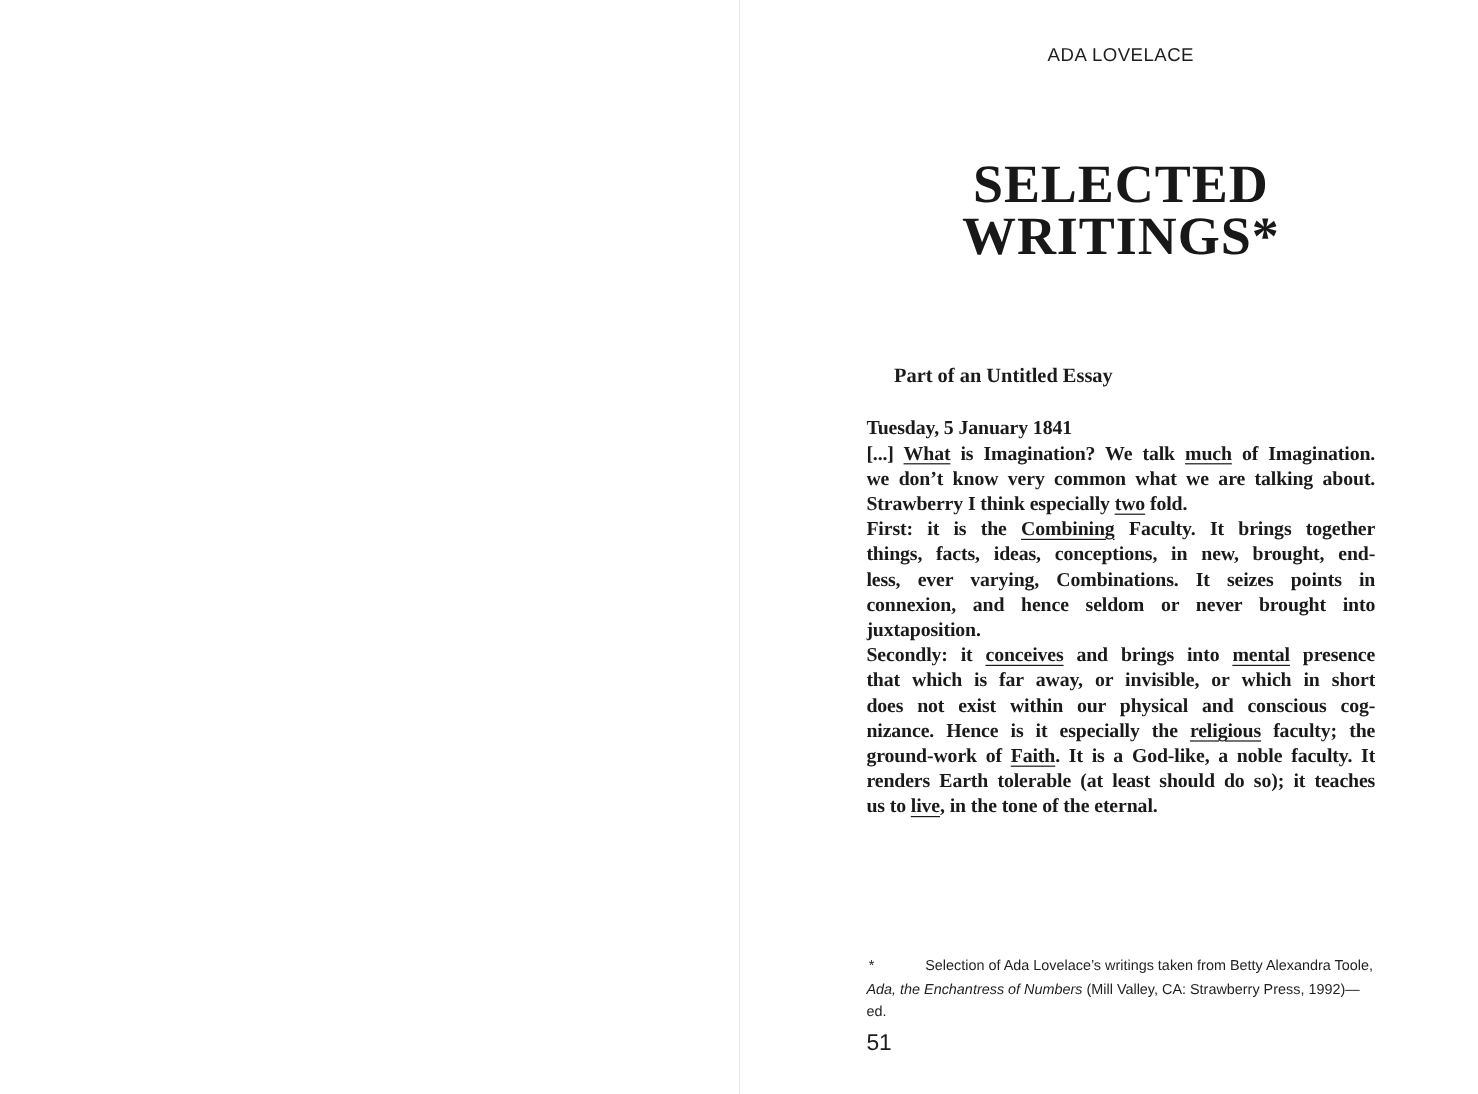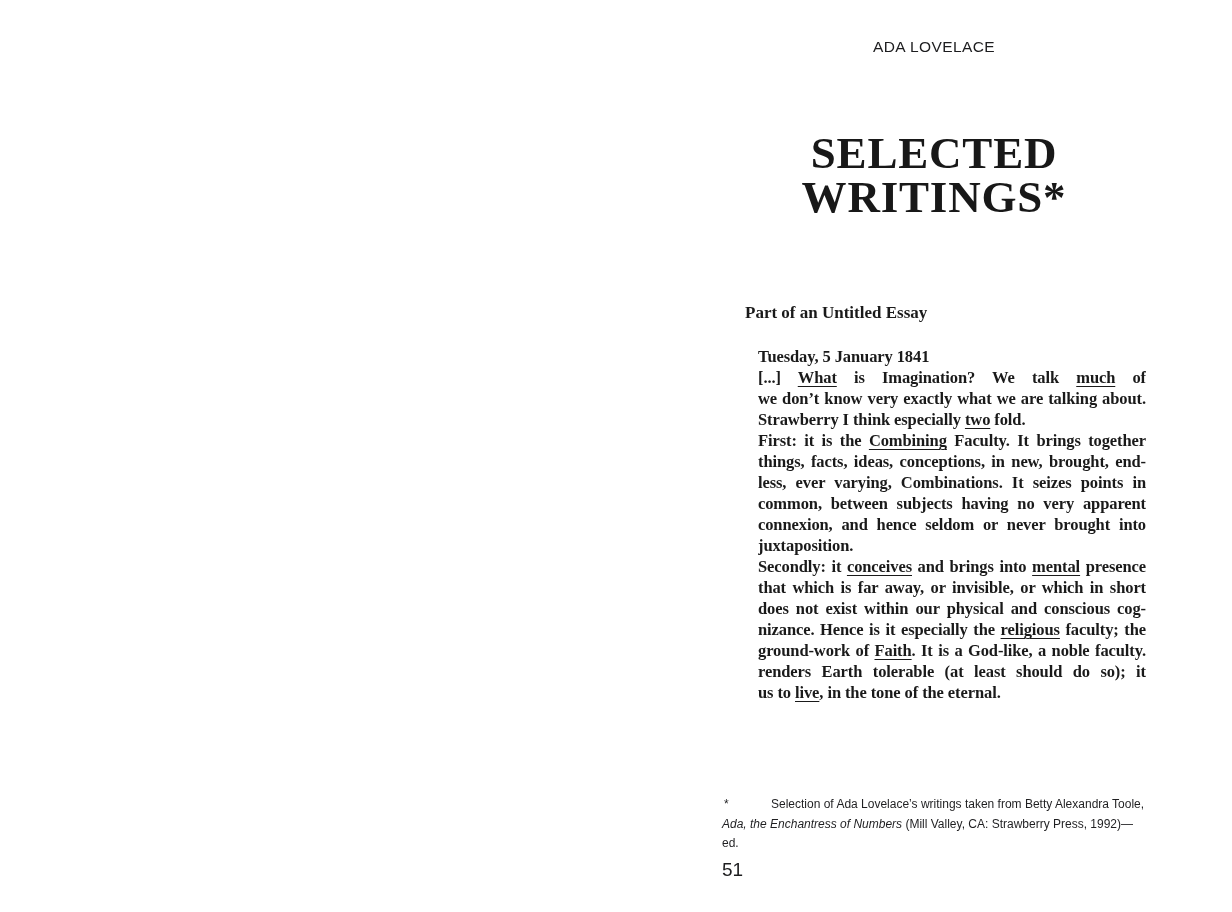--- a/index.html
+++ b/index.html
@@ -61,21 +61,20 @@
     font-size: 16.5px;
     font-weight: 600;
     line-height: 21px;
     letter-spacing: -0.1px;
     color: #1a1a1a;
   }
   .body-line {
     text-align: justify;
     height: 21px;
     overflow: hidden;
-    margin-left: 36px;
   }
   .body-line.j { text-align-last: justify; }
   .body-line .u {
     text-decoration: underline;
     text-decoration-thickness: 1.3px;
     text-underline-offset: 2.5px;
   }
   .footnote {
     top: 795px;
     font-family: "Liberation Sans", sans-serif;
@@ -109,26 +108,25 @@
     <div class="col book-title">
       <div>SELECTED</div>
       <div>WRITINGS*</div>
     </div>
 
     <div class="col section-heading">Part of an Untitled Essay</div>
 
     <div class="col body-text" id="body-text">
         <div class="body-line"><span>Tuesday, 5 January 1841</span></div>
         <div class="body-line j"><span>[...] </span><span class="u">What</span><span> is Imagination? We talk </span><span class="u">much</span><span> of Imagination.</span></div>
-        <div class="body-line j"><span>we don’t know very exactly what we are talking about.</span></div>
+        <div class="body-line j"><span>we don’t know very common what we are talking about.</span></div>
         <div class="body-line"><span>Strawberry I think especially </span><span class="u">two</span><span> fold.</span></div>
         <div class="body-line j"><span>First: it is the </span><span class="u">Combining</span><span> Faculty. It brings together</span></div>
         <div class="body-line j"><span>things, facts, ideas, conceptions, in new, brought, end-</span></div>
         <div class="body-line j"><span>less, ever varying, Combinations. It seizes points in</span></div>
-        <div class="body-line j"><span>common, between subjects having no very apparent</span></div>
         <div class="body-line j"><span>connexion, and hence seldom or never brought into</span></div>
         <div class="body-line"><span>juxtaposition.</span></div>
         <div class="body-line j"><span>Secondly: it </span><span class="u">conceives</span><span> and brings into </span><span class="u">mental</span><span> presence</span></div>
         <div class="body-line j"><span>that which is far away, or invisible, or which in short</span></div>
         <div class="body-line j"><span>does not exist within our physical and conscious cog-</span></div>
         <div class="body-line j"><span>nizance. Hence is it especially the </span><span class="u">religious</span><span> faculty; the</span></div>
         <div class="body-line j"><span>ground-work of </span><span class="u">Faith</span><span>. It is a God-like, a noble faculty. It</span></div>
         <div class="body-line j"><span>renders Earth tolerable (at least should do so); it teaches</span></div>
         <div class="body-line"><span>us to </span><span class="u">live</span><span>, in the tone of the eternal.</span></div>
       </div>

